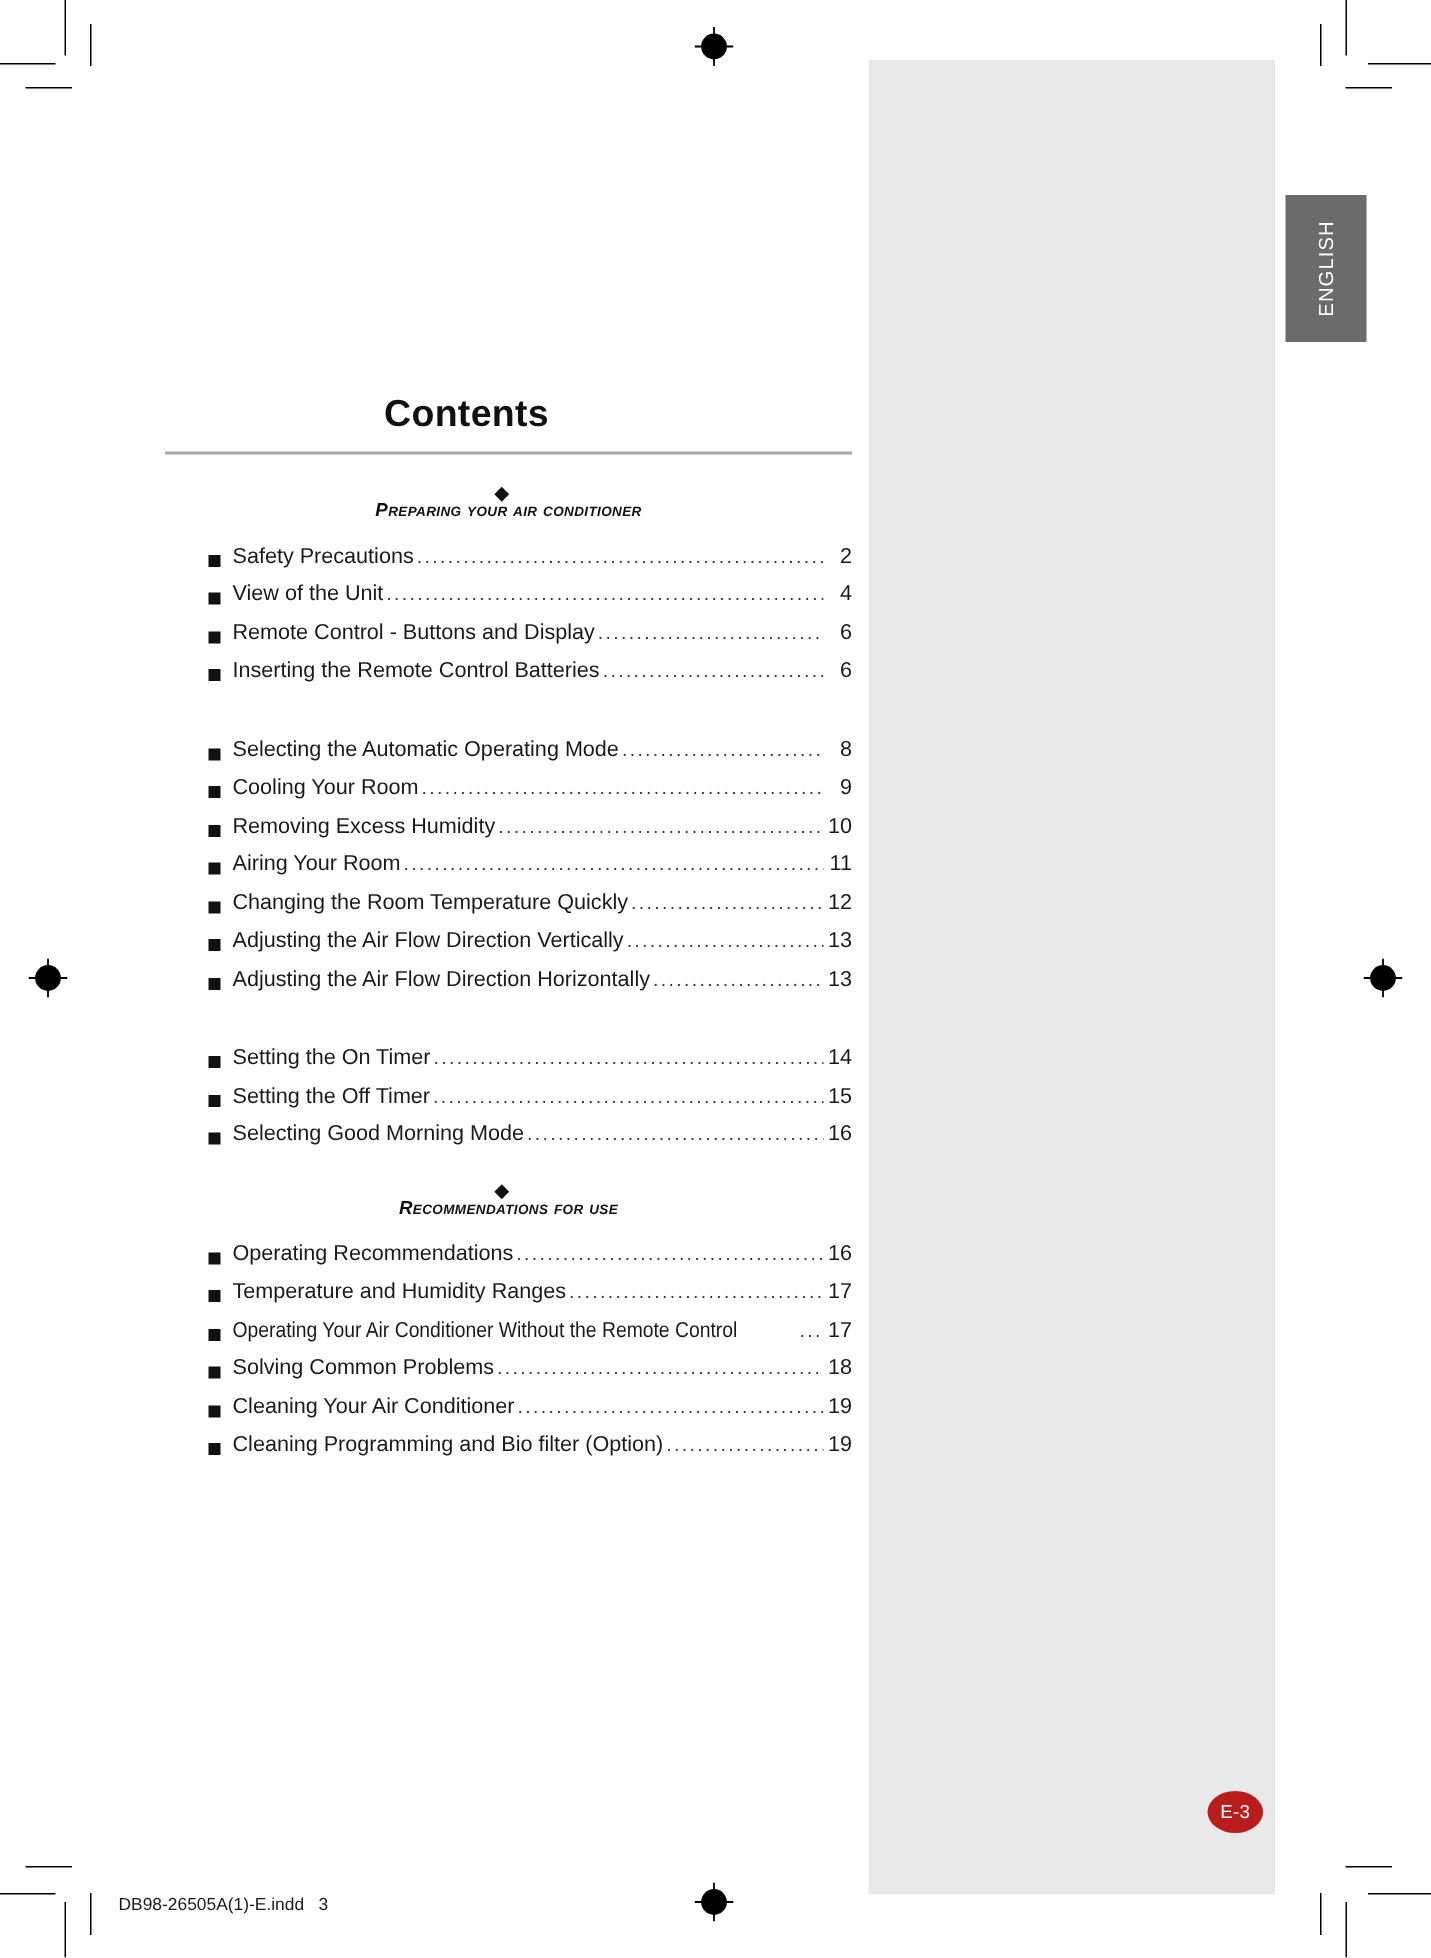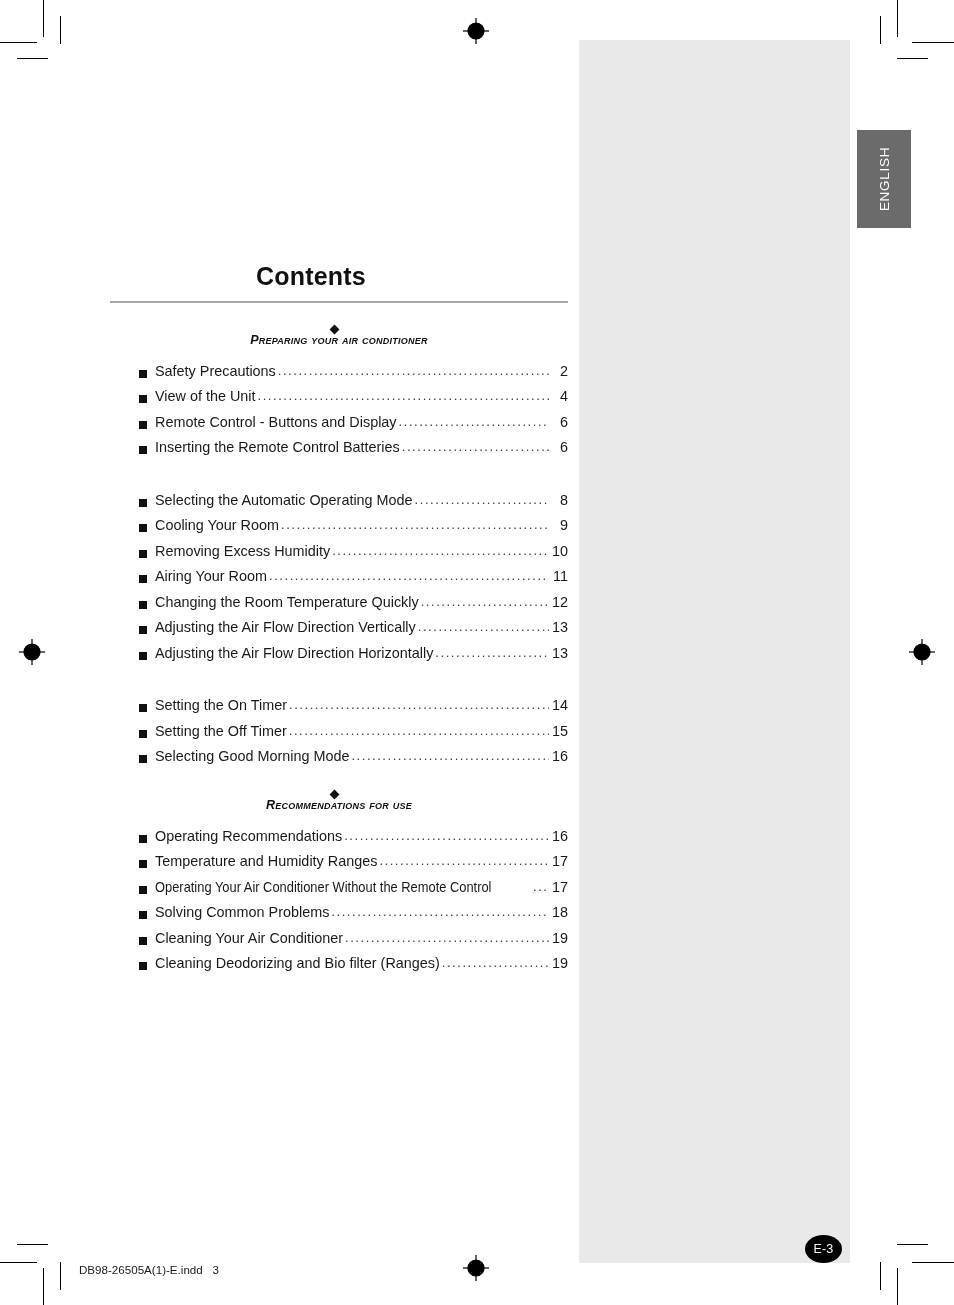--- a/index.html
+++ b/index.html
@@ -153,28 +153,27 @@
   }
 
   
   .page-badge {
     position: absolute;
     left: 805px;
     top: 1194px;
     width: 37px;
     height: 28px;
     border-radius: 50%;
-    background: #000000;
+    background: #b91c1c;
     color: #ffffff;
     font-size: 12.5px;
     display: flex;
     align-items: center;
     justify-content: center;
     letter-spacing: 0.2px;
-    margin-top: 41px;
   }
 
   
   .footer-left {
     position: absolute;
     left: 79px;
     top: 1263px;
     font-size: 11.6px;
     color: #1a1a1a;
     white-space: pre;
@@ -387,21 +386,21 @@
           <span class="toc-page">18</span>
         </div>
         <div class="toc-item">
           <span class="square-icon"></span>
           <span class="toc-label">Cleaning Your Air Conditioner</span>
           <span class="leader">.......................................................................................................</span>
           <span class="toc-page">19</span>
         </div>
         <div class="toc-item">
           <span class="square-icon"></span>
-          <span class="toc-label">Cleaning Deodorizing and Bio filter (Ranges)</span>
+          <span class="toc-label">Cleaning Programming and Bio filter (Option)</span>
           <span class="leader">.......................................................................................................</span>
           <span class="toc-page">19</span>
         </div>
       </div>
     </div>
 </div>
 
 <div class="page-badge">E-3</div>
 
 <div class="footer-left">DB98-26505A(1)-E.indd   3</div>

